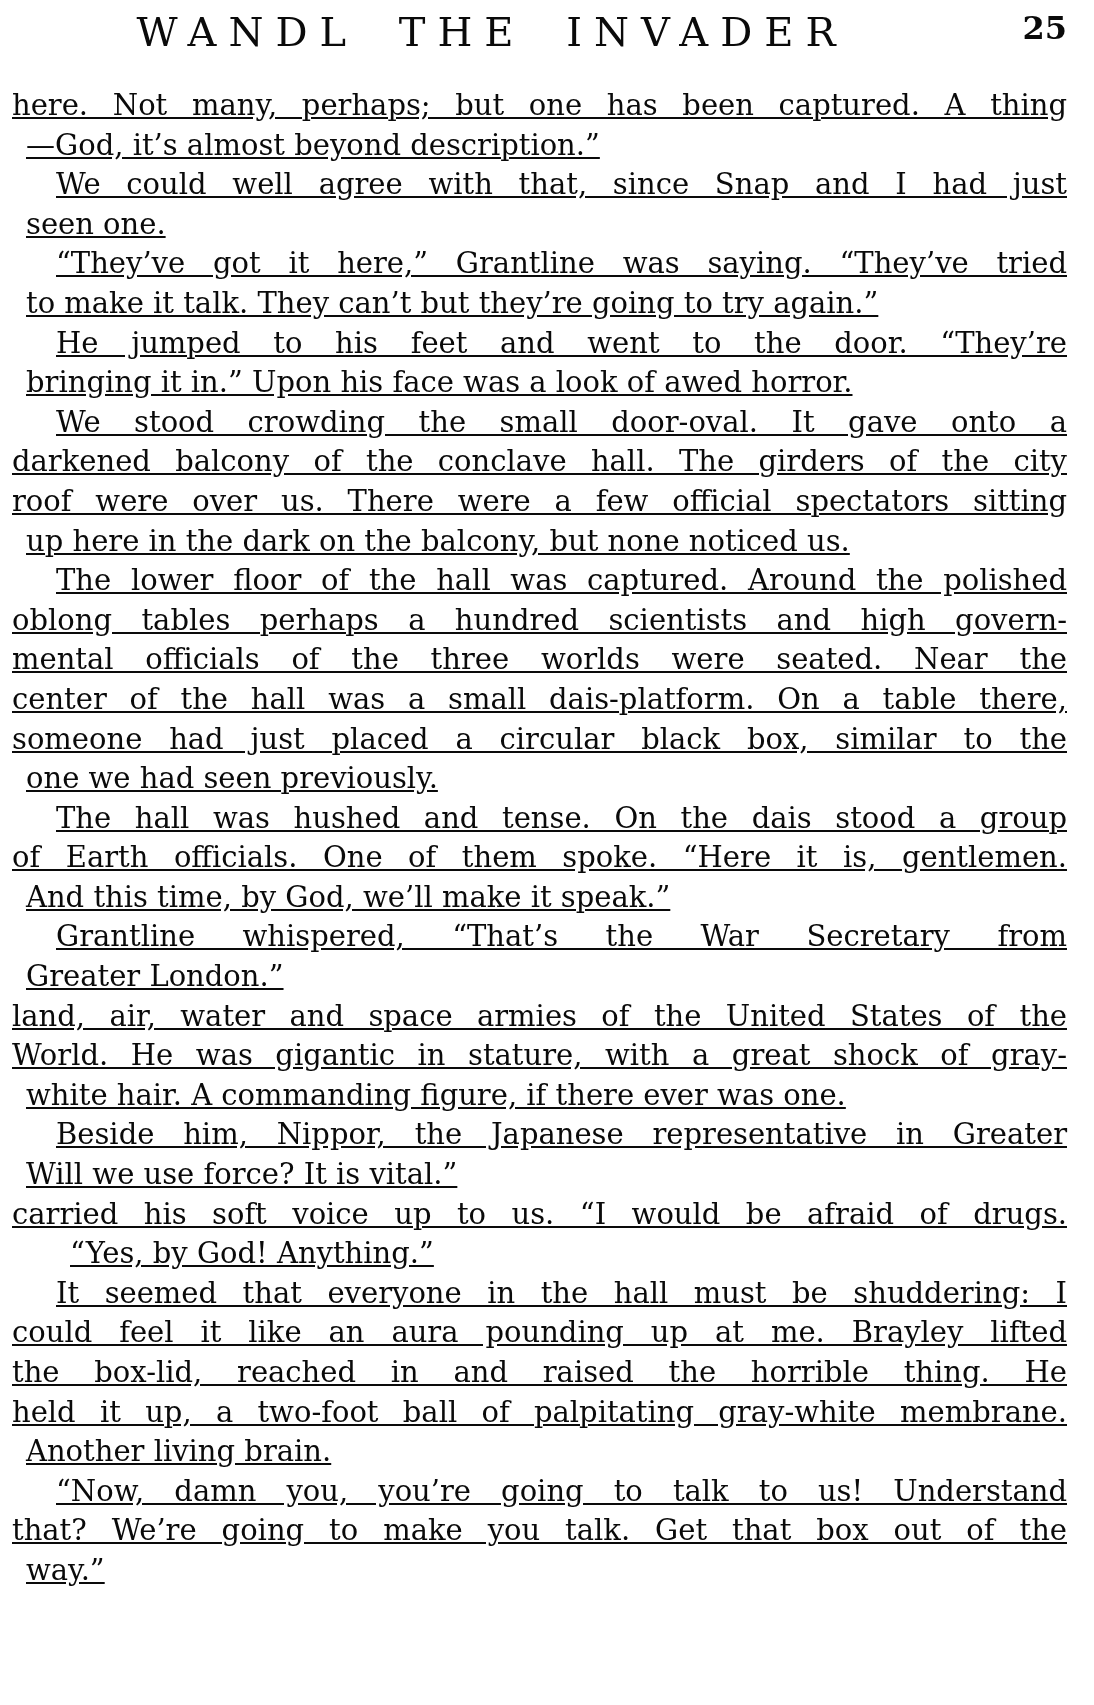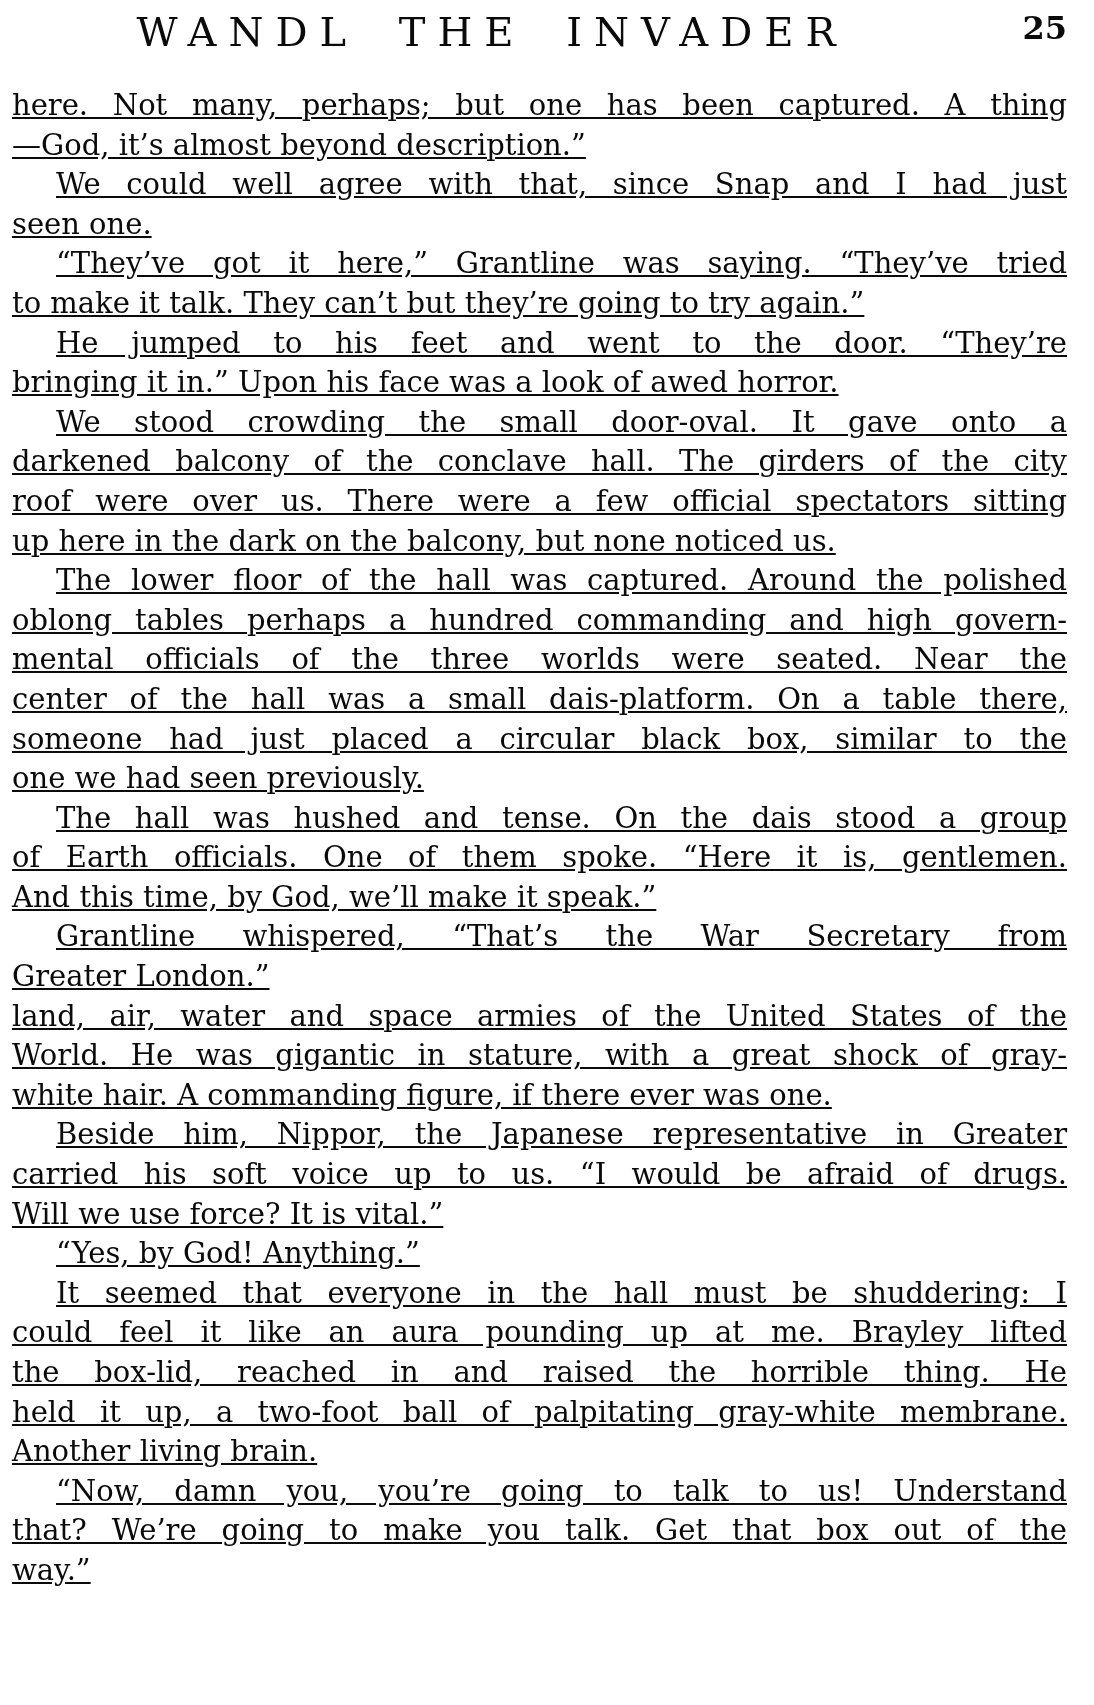--- a/index.html
+++ b/index.html
@@ -50,20 +50,21 @@
   .paragraph {
     margin: 0;
   }
   .line {
     line-height: 39.6px;
     text-align: justify;
     text-align-last: justify;
   }
   .line.last {
     text-align-last: left;
+    margin-left: 14px;
   }
   .line.indent {
     text-indent: 44px;
   }
 </style>
 </head>
 <body>
 
 <div class="page">
   <div class="running-head">
@@ -88,21 +89,21 @@
         <div class="line last">bringing it in.” Upon his face was a look of awed horror.</div>
       </div>
       <div class="paragraph">
         <div class="line indent">We stood crowding the small door-oval. It gave onto a</div>
         <div class="line">darkened balcony of the conclave hall. The girders of the city</div>
         <div class="line">roof were over us. There were a few official spectators sitting</div>
         <div class="line last">up here in the dark on the balcony, but none noticed us.</div>
       </div>
       <div class="paragraph">
         <div class="line indent">The lower floor of the hall was captured. Around the polished</div>
-        <div class="line">oblong tables perhaps a hundred commanding and high govern-</div>
+        <div class="line">oblong tables perhaps a hundred scientists and high govern-</div>
         <div class="line">mental officials of the three worlds were seated. Near the</div>
         <div class="line">center of the hall was a small dais-platform. On a table there,</div>
         <div class="line">someone had just placed a circular black box, similar to the</div>
         <div class="line last">one we had seen previously.</div>
       </div>
       <div class="paragraph">
         <div class="line indent">The hall was hushed and tense. On the dais stood a group</div>
         <div class="line">of Earth officials. One of them spoke. “Here it is, gentlemen.</div>
         <div class="line last">And this time, by God, we’ll make it speak.”</div>
       </div>
@@ -110,22 +111,22 @@
         <div class="line indent">Grantline whispered, “That’s the War Secretary from</div>
         <div class="line last">Greater London.”</div>
       </div>
       <div class="paragraph">
         <div class="line">land, air, water and space armies of the United States of the</div>
         <div class="line">World. He was gigantic in stature, with a great shock of gray-</div>
         <div class="line last">white hair. A commanding figure, if there ever was one.</div>
       </div>
       <div class="paragraph">
         <div class="line indent">Beside him, Nippor, the Japanese representative in Greater</div>
+        <div class="line last">Will we use force? It is vital.”</div>
         <div class="line">carried his soft voice up to us. “I would be afraid of drugs.</div>
-        <div class="line last">Will we use force? It is vital.”</div>
       </div>
       <div class="paragraph">
         <div class="line last indent">“Yes, by God! Anything.”</div>
       </div>
       <div class="paragraph">
         <div class="line indent">It seemed that everyone in the hall must be shuddering: I</div>
         <div class="line">could feel it like an aura pounding up at me. Brayley lifted</div>
         <div class="line">the box-lid, reached in and raised the horrible thing. He</div>
         <div class="line">held it up, a two-foot ball of palpitating gray-white membrane.</div>
         <div class="line last">Another living brain.</div>

